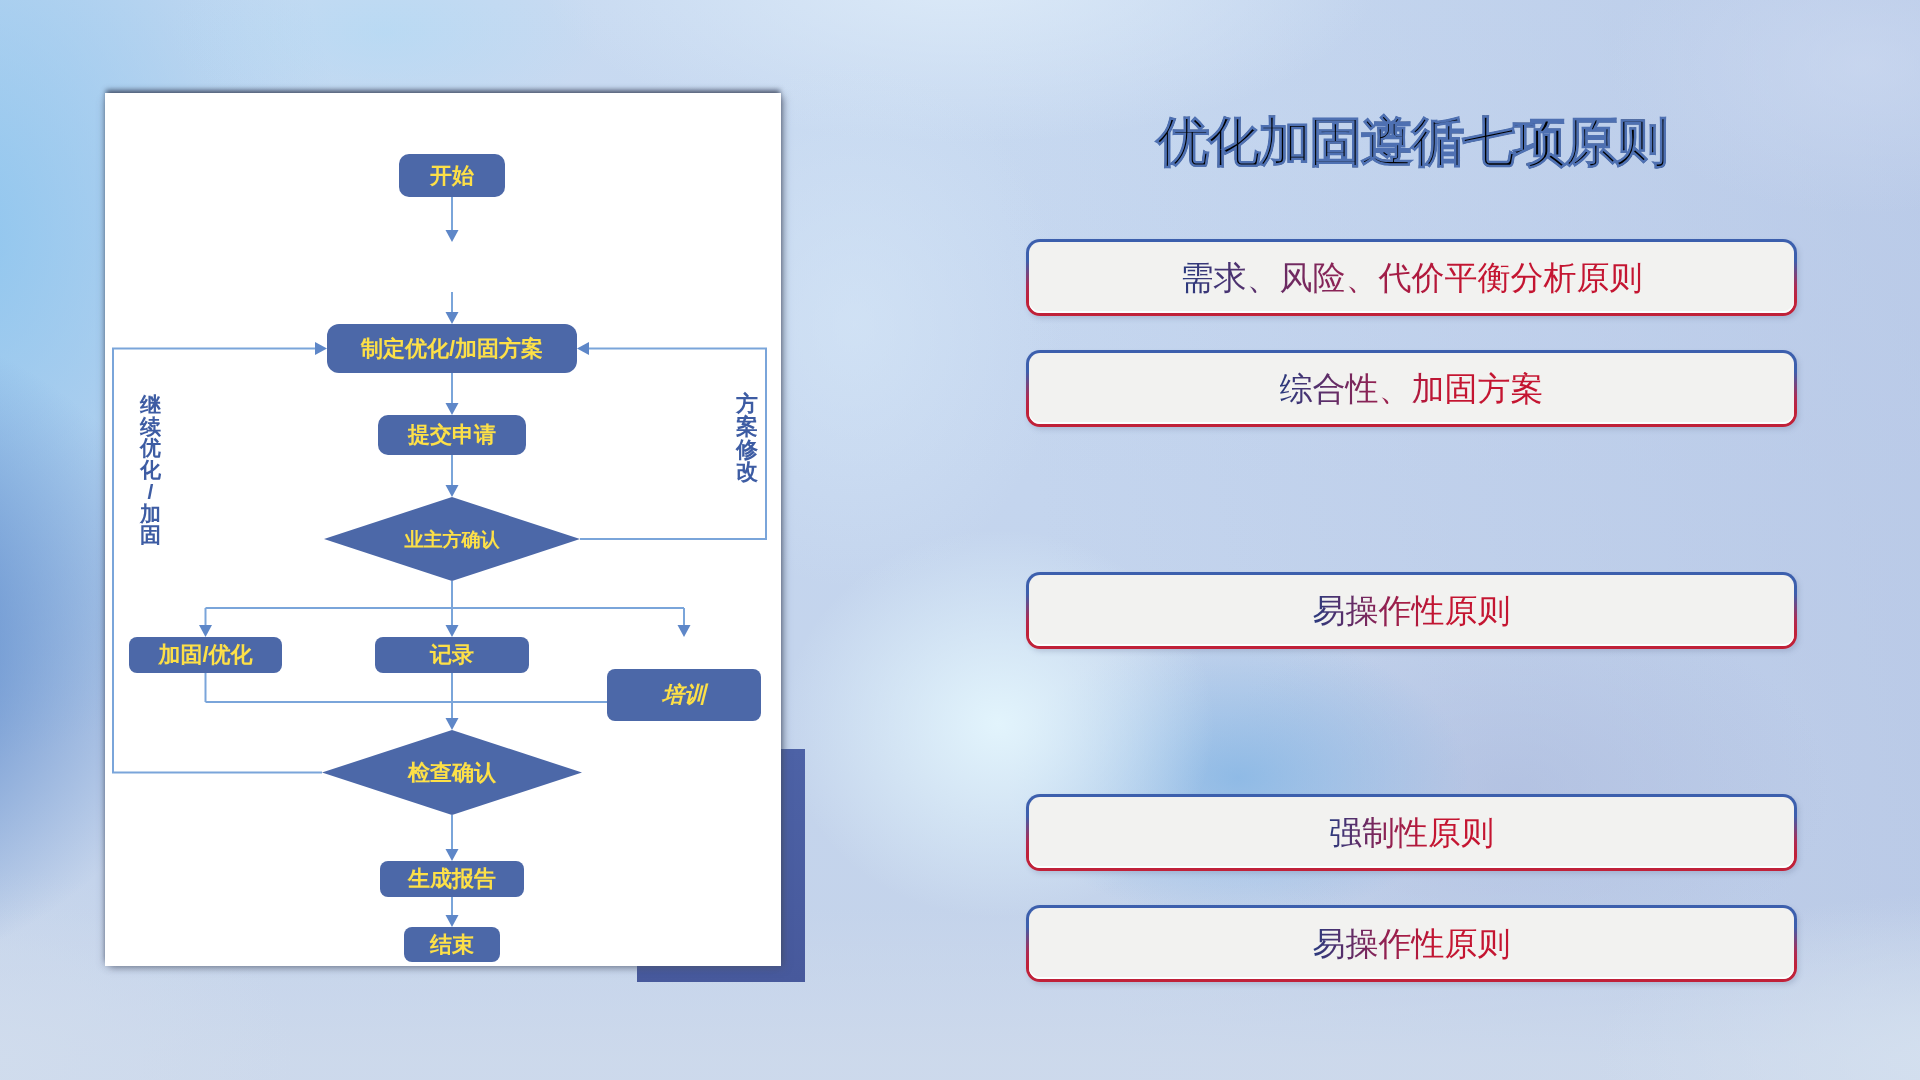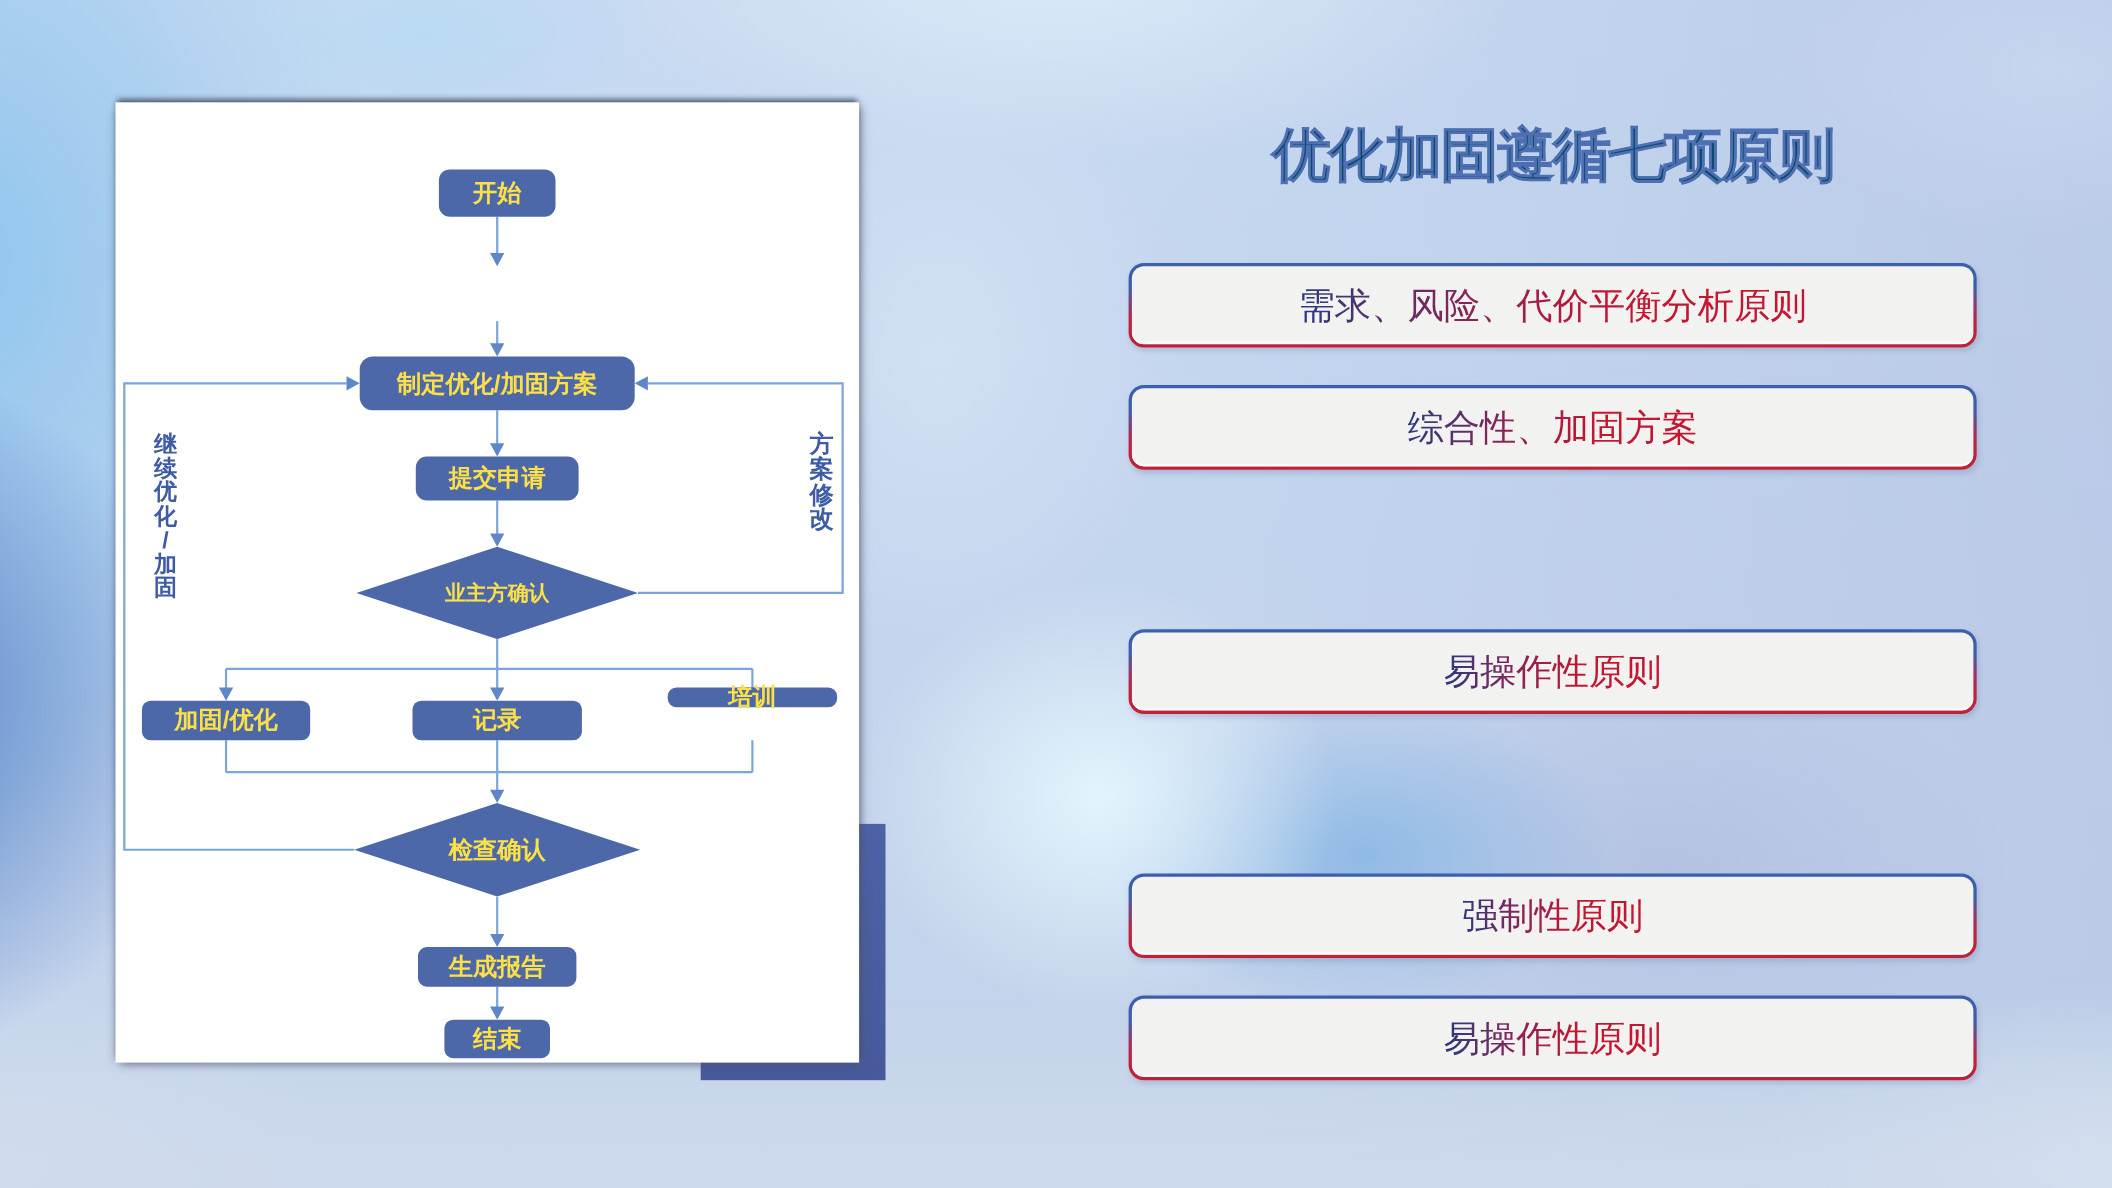--- a/index.html
+++ b/index.html
@@ -50,38 +50,38 @@
     line-height:1; white-space:nowrap;
   }
   .n-start   { left:294px; top:61px;  width:106px; height:43px; border-radius:10px; }
   .n-risk    { left:191px; top:149px; width:312px; height:50px; border-radius:12px; }
   .n-plan    { left:222px; top:231px; width:250px; height:49px; border-radius:12px; }
   .n-submit  { left:273px; top:322px; width:148px; height:40px; border-radius:10px; }
   .n-d1      { left:219px; top:404px; width:256px; height:84px; font-size:19px;
                clip-path:polygon(50% 0, 100% 50%, 50% 100%, 0 50%); border-radius:0; }
   .n-boxa    { left:24px;  top:544px; width:153px; height:36px; border-radius:8px; }
   .n-boxb    { left:270px; top:544px; width:154px; height:36px; border-radius:8px; }
-  .n-boxc    { left:502px; top:532px; width:154px; height:18px; border-radius:8px; }
+  .n-boxc    { left:502px; top:576px; width:154px; height:52px; border-radius:8px;font-style:italic; }
   .n-d2      { left:217px; top:637px; width:260px; height:85px; font-size:22px;
                clip-path:polygon(50% 0, 100% 50%, 50% 100%, 0 50%); border-radius:0; }
   .n-report  { left:275px; top:768px; width:144px; height:36px; border-radius:8px; }
   .n-end     { left:299px; top:834px; width:96px;  height:35px; border-radius:8px; }
 
   .vlabel {
     position:absolute; color:#3d5ca3; font-weight:700; line-height:1.035;
     text-align:center;
   }
   .vl-left  { left:34px;  top:301px; font-size:21px; width:23px; }
   .vl-right { left:630px; top:300px; font-size:22px; width:24px; }
 
   
   .title {
     position:absolute; left:1026px; top:112px; width:771px;
     text-align:center; font-size:53px; font-weight:700; letter-spacing:-2px;
-    color:#0c4a6e; line-height:1.15; white-space:nowrap; -webkit-text-stroke:0.9px #4e70b2;
+    color:#000000; line-height:1.15; white-space:nowrap; -webkit-text-stroke:0.9px #4e70b2;
   }
   .pbox {
     position:absolute; left:1026px; width:771px; height:77px;
     border-radius:14px; padding:3px;
     background:linear-gradient(180deg,#3c5fad 0%,#3c5fad 28%,#b02950 62%,#c02139 78%);
     box-shadow:2px 3px 5px rgba(120,132,165,.30);
   }
   .pbox-inner {
     width:100%; height:100%; border-radius:11px; background:#f2f2f0;
     display:flex; align-items:center; justify-content:center;

